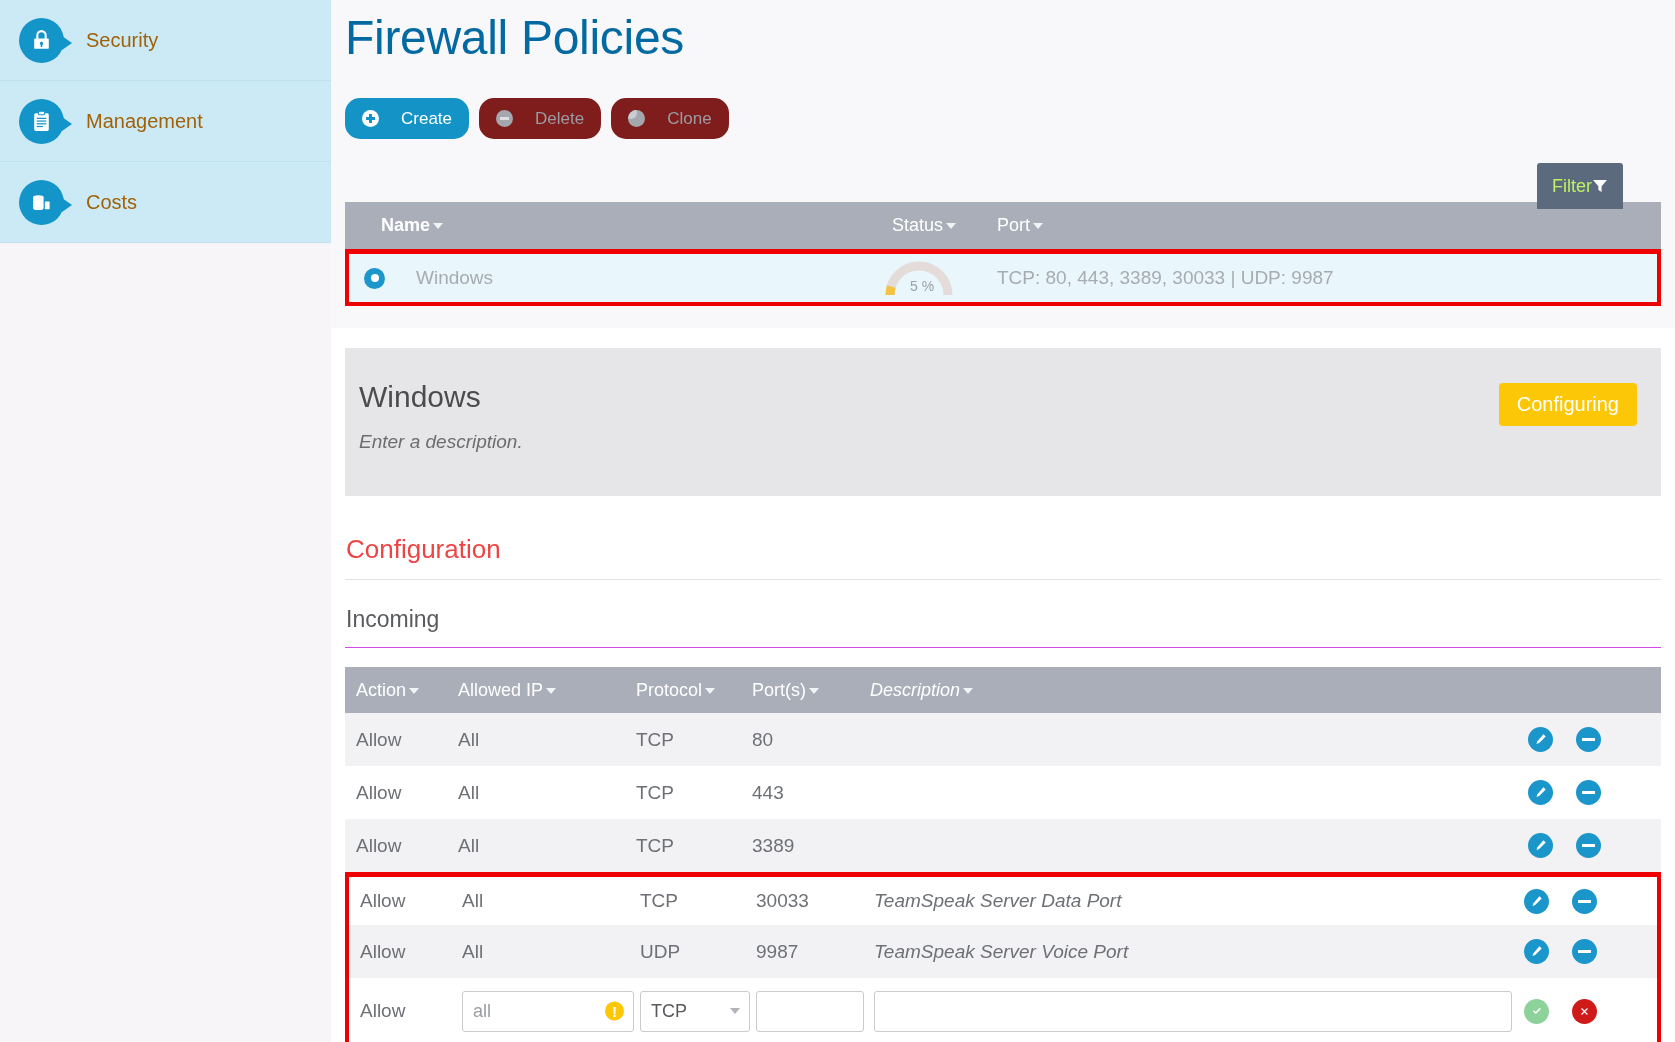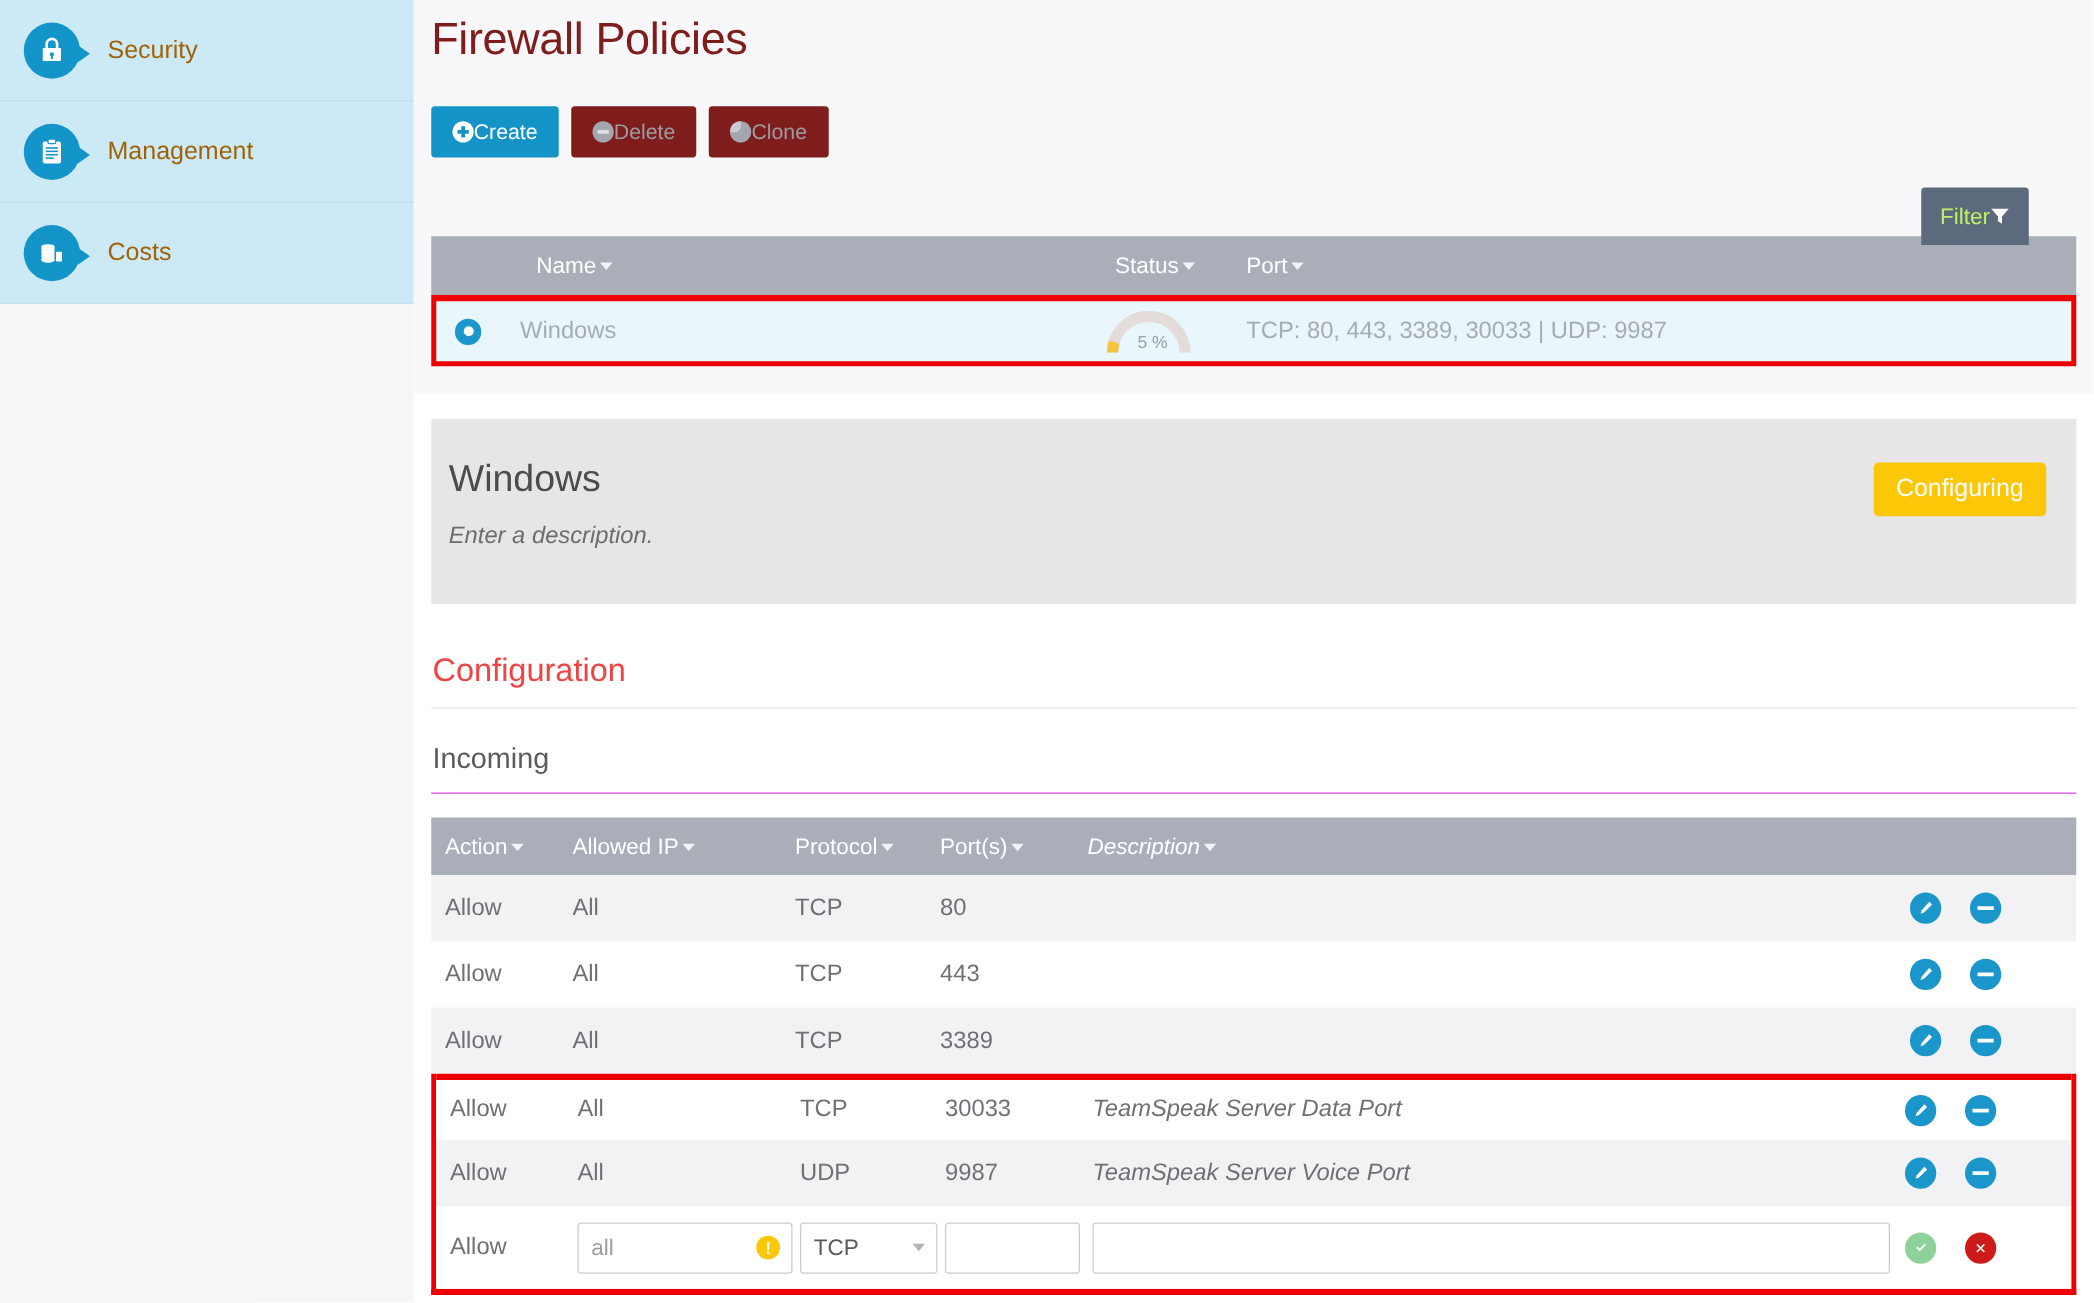--- a/index.html
+++ b/index.html
@@ -43,27 +43,27 @@
 
   .sidebar-spacer { flex: 0 0 72px; }
   .side-links { padding-left: 20px; display: flex; flex-direction: column; gap: 7px; }
   .side-link { font-size: 17px; color: #2a9fd0; cursor: pointer; line-height: 22px; }
 
   
   .main { flex: 1; height: 1042px; position: relative; background: #fff; overflow: hidden; }
 
   .top-pane { background: #f8f7f9; padding: 0 0 22px 0; }
   .page-title {
-    font-size: 36px; font-weight: 400; color: #7f1d1d;
+    font-size: 48px; font-weight: 400; color: #0369a1;
     padding: 10px 0 0 14px; letter-spacing: -0.3px;
   }
   .btn-row { display: flex; gap: 10px; padding: 33px 0 0 14px; }
   .btn {
-    height: 41px; border-radius: 3px; display: inline-flex;
-    align-items: center; gap: 0; padding: 0 17px;
+    height: 41px; border-radius: 15px; display: inline-flex;
+    align-items: center; gap: 22px; padding: 0 17px;
     font-size: 17px; border: none; cursor: pointer;
   }
   .btn-primary { background: #1494c6; color: #fff; }
   .btn-disabled { background: #7f1d1d; color: #9b9ba1; cursor: default; }
   .ico-circle {
     width: 17px; height: 17px; border-radius: 50%;
     display: inline-flex; align-items: center; justify-content: center;
     flex-shrink: 0; position: relative;
   }
   .ico-plus { background: #fff; }
@@ -89,21 +89,21 @@
     font-size: 18px; cursor: pointer;
   }
   .funnel { width: 16px; height: 16px; display: block; }
 
   
   .policy-table { margin: 0 14px 0 14px; }
   .pt-head {
     background: #a9aeb8; height: 47px; display: flex; align-items: center;
     color: #ffffff; font-size: 18px;
   }
-  .pt-head .c-name { width: 547px; padding-left: 84px; }
+  .pt-head .c-name { width: 547px; padding-left: 36px; font-weight: bold; }
   .pt-head .c-status { width: 105px; }
   .pt-head .c-port { flex: 1; }
   .caret { display: inline-block; margin-left: 3px;
     border-left: 5px solid transparent; border-right: 5px solid transparent;
     border-top: 6px solid currentColor; vertical-align: middle; opacity: .85; }
 
   .pt-row {
     background: #e9f6fc; height: 57px; display: flex; align-items: center;
     border: 4px solid #ee0000; border-top-width: 5px;
     font-size: 19px; color: #a7acb2;

